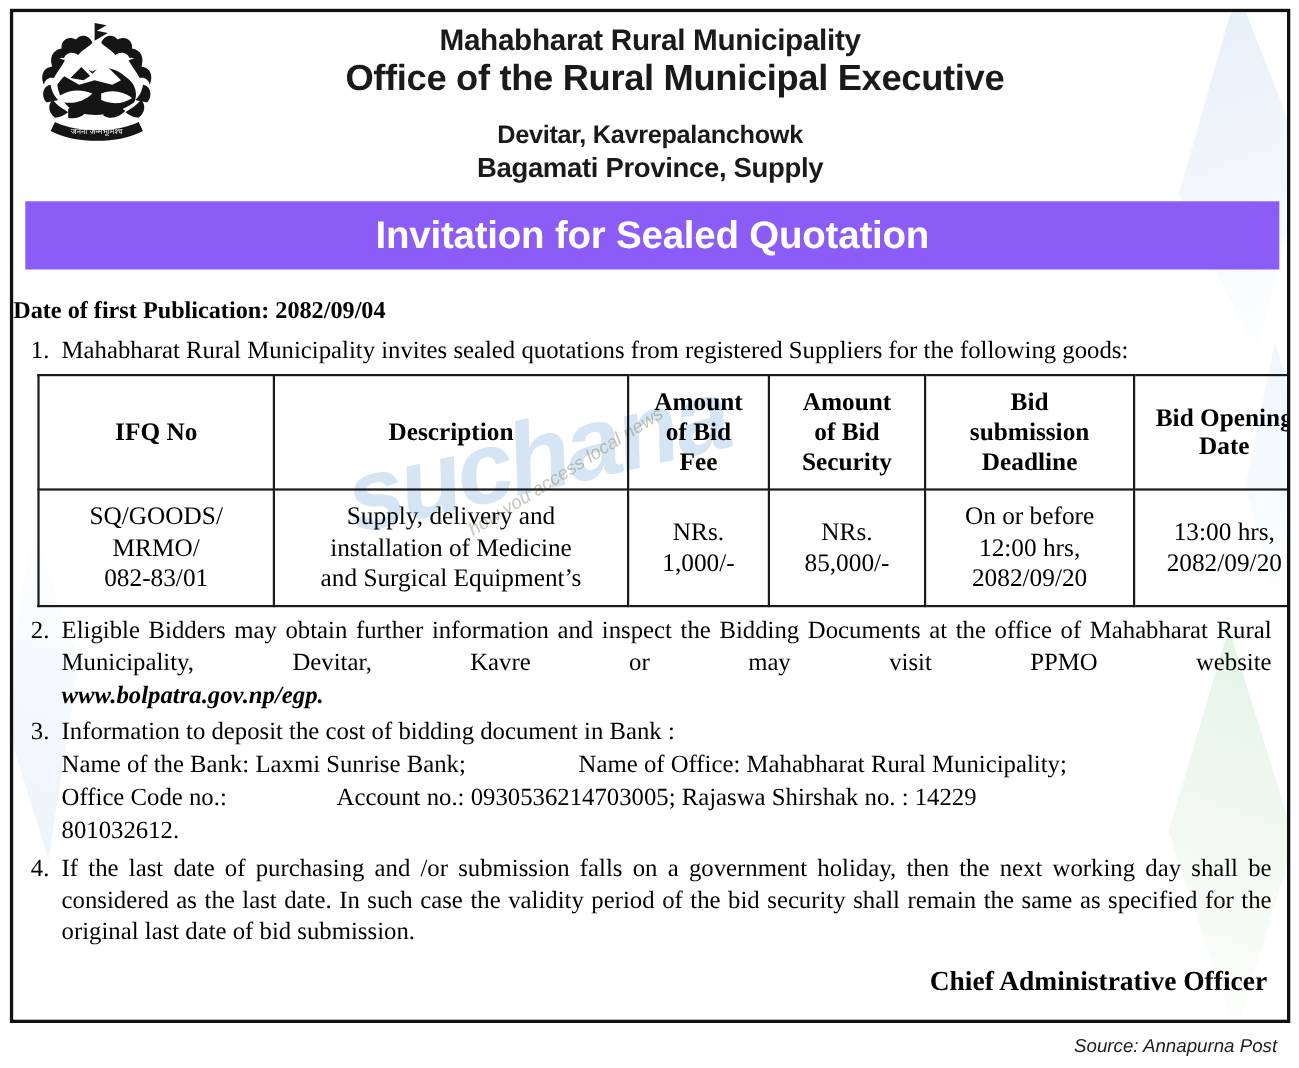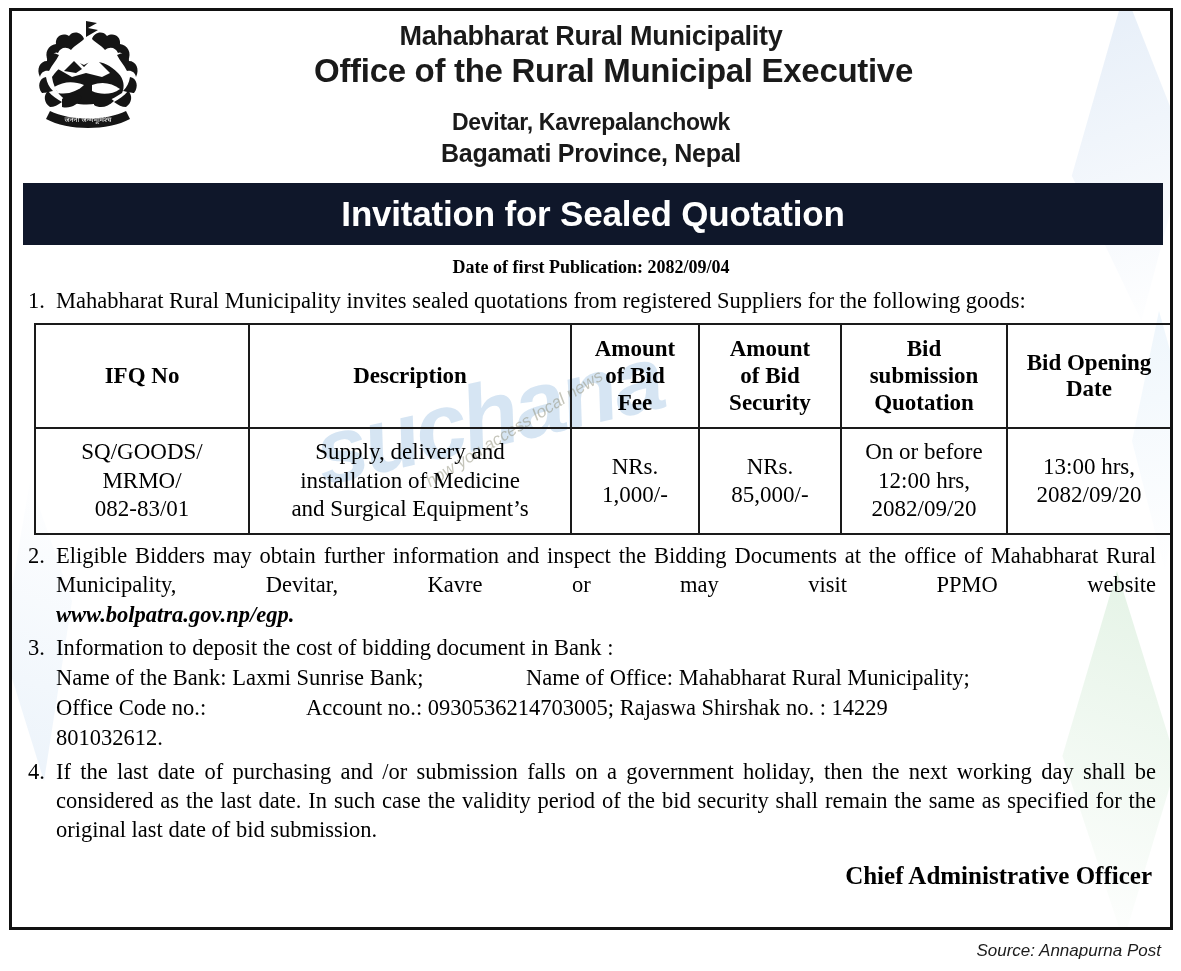--- a/index.html
+++ b/index.html
@@ -87,37 +87,36 @@
     letter-spacing: -0.3px;
   }
   #org-name-1 { font-size: 27px; }
   #org-name-2 { font-size: 33px; margin-top: 2px; padding-left: 45px; }
   #org-addr-1 { font-size: 23px; margin-top: 20px; }
   #org-addr-2 { font-size: 25px; margin-top: 3px; }
 
   
   #banner {
     margin: 10px 7px 0 11px;
-    background: #0f172a;
+    background: #8b5cf6;
     height: 62px;
     display: flex; align-items: center; justify-content: center;
   }
   #banner-title {
     color: #ffffff;
     font-family: "Liberation Sans", sans-serif;
     font-weight: 700;
     font-size: 35px;
     letter-spacing: -0.2px;
   }
 
   #pub-date {
-    text-align: center;
-    font-weight: 700;
-    font-size: 18px;
-    margin-top: 12px;
+    font-weight: 700;
+    font-size: 22px;
+    margin-top: 24px;
   }
 
   
   .clause {
     display: flex;
     margin: 8px 14px 0 16px;
     font-size: 22.5px;
     line-height: 1.30;
   }
   .clause-num {
@@ -152,21 +151,21 @@
   #bid-table tbody td {
     font-weight: 400;
     font-size: 23px;
     line-height: 1.24;
     height: 106px;
   }
   .col-ifq { width: 214px; }
   .col-desc { width: 322px; }
   .col-fee { width: 128px; }
   .col-sec { width: 142px; }
-  .col-dead { width: 166px; }
+  .col-dead { width: 190px; }
   .col-open { width: 164px; }
 
   
   .bank-lines { font-size: 22.5px; line-height: 1.33; }
   .bank-row { display: flex; }
   .bank-c1 { width: 470px; flex: 0 0 470px; }
   .bank-c2 { flex: 1 1 auto; }
   .bank-o1 { width: 250px; flex: 0 0 250px; }
   .bank-o2 { flex: 1 1 auto; }
 
@@ -237,21 +236,21 @@
 
             <path d="M22 94 C42 104 78 104 98 94 L102 102 C80 114 40 114 18 102 Z"></path>
             <text x="60" y="105" font-size="7" fill="#fff" text-anchor="middle" font-family="DejaVu Sans, sans-serif">जननी जन्मभूमिश्च</text>
           </g>
         </svg>
       </div>
 
       <div class="org-line" id="org-name-1">Mahabharat Rural Municipality</div>
       <div class="org-line" id="org-name-2">Office of the Rural Municipal Executive</div>
       <div class="org-line" id="org-addr-1">Devitar, Kavrepalanchowk</div>
-      <div class="org-line" id="org-addr-2">Bagamati Province, Nepal</div>
+      <div class="org-line" id="org-addr-2">Bagamati Province, Supply</div>
     </div>
 
     <div id="banner">
       <div id="banner-title">Invitation for Sealed Quotation</div>
     </div>
 
     <div id="pub-date">Date of first Publication: 2082/09/04</div>
 
     <div class="clause">
       <div class="clause-num">1.</div>
@@ -273,21 +272,21 @@
             <div>Fee</div>
           </th>
           <th class="col-sec">
             <div>Amount</div>
             <div>of Bid</div>
             <div>Security</div>
           </th>
           <th class="col-dead">
             <div>Bid</div>
             <div>submission</div>
-            <div>Quotation</div>
+            <div>Deadline</div>
           </th>
           <th class="col-open">
             <div>Bid Opening</div>
             <div>Date</div>
           </th>
         </tr>
       </thead>
       <tbody>
         <tr>
           <td>

